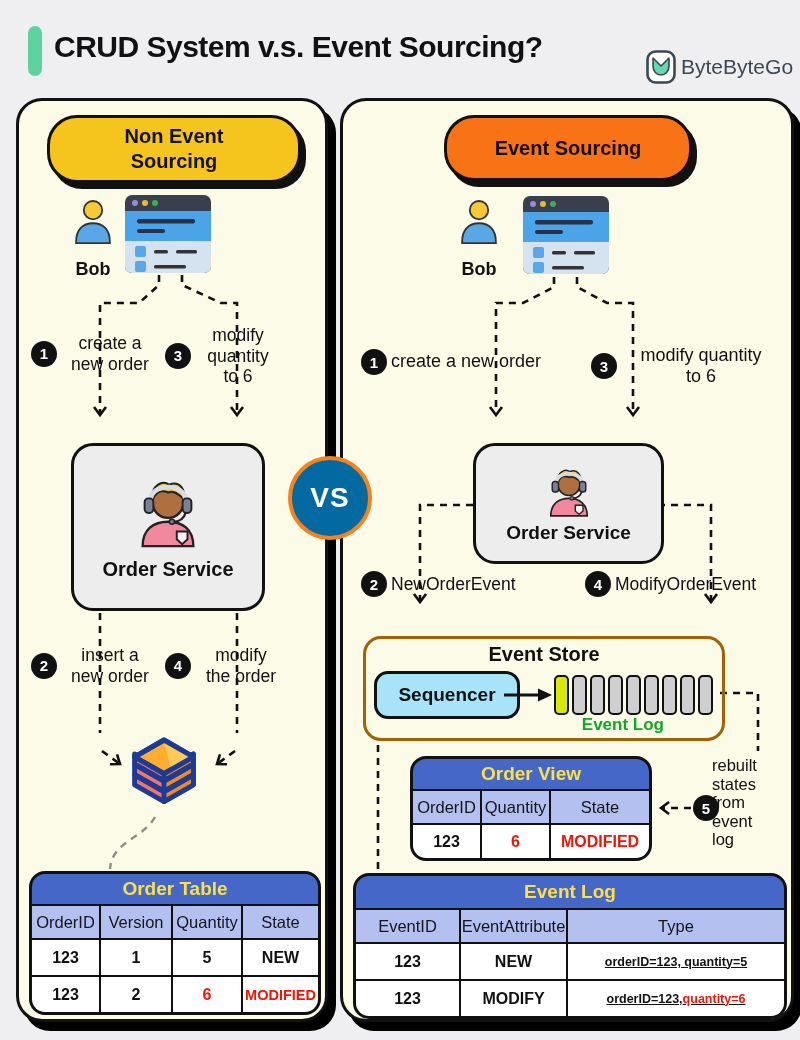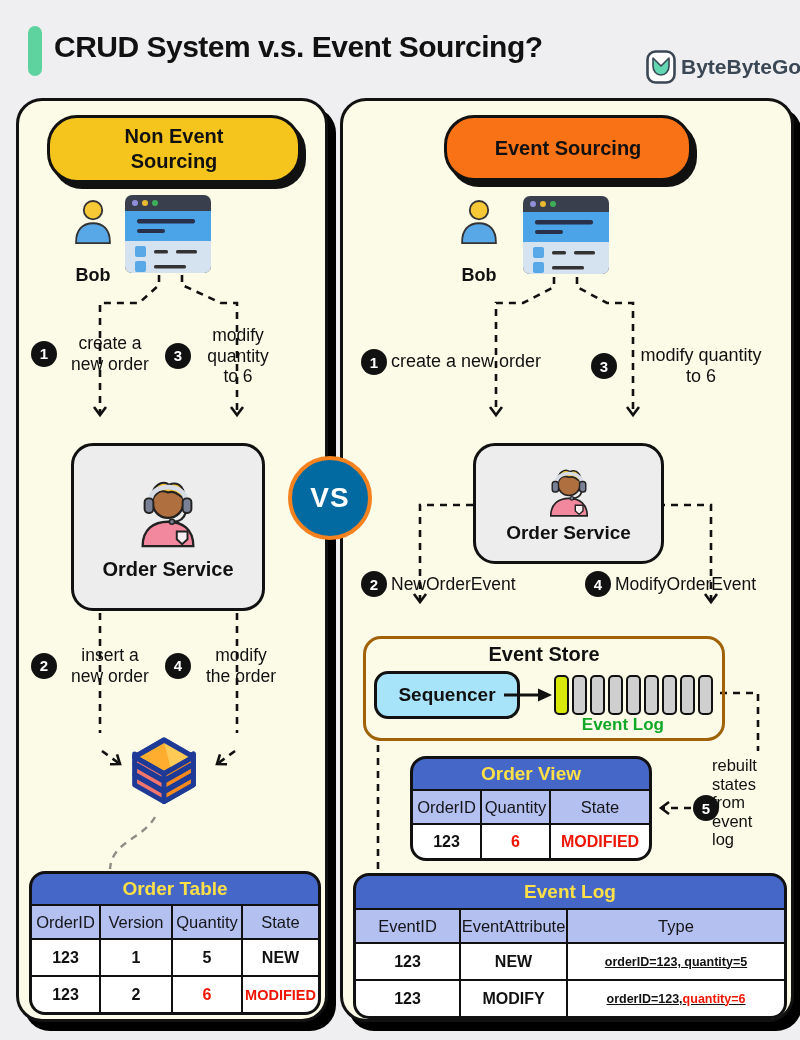--- a/index.html
+++ b/index.html
@@ -3,34 +3,34 @@
 <meta charset="utf-8">
 <style>
   html,body{margin:0;padding:0;}
   .stage{position:relative;width:800px;height:1040px;background:#EFEFF1;font-family:"Liberation Sans",sans-serif;color:#111;overflow:hidden;}
   .preline{white-space:pre-line;}
 
   
   .accent-bar{position:absolute;left:28px;top:26px;width:14px;height:50px;border-radius:8px;background:#5ED39F;}
   .page-title{position:absolute;left:54px;top:30px;font-size:30px;font-weight:bold;letter-spacing:-0.5px;}
   .brand{position:absolute;left:646px;top:50px;display:flex;align-items:center;gap:5px;}
-  .brand-text{font-size:21px;color:#3B4754;font-weight:700;}
+  .brand-text{font-size:21px;color:#3B4754;font-weight:400;}
 
   
   .panel{position:absolute;top:98px;background:#FCFBE8;border:3px solid #111;border-radius:26px;box-shadow:8px 9px 0 #000;}
   .panel-left{left:16px;width:306px;height:918px;}
   .panel-right{left:340px;width:448px;height:918px;}
   .connectors{position:absolute;left:0;top:0;pointer-events:none;}
 
   .head-badge{position:absolute;border:3px solid #111;border-radius:30px;box-shadow:5px 6px 0 #111;
     display:flex;align-items:center;justify-content:center;text-align:center;font-weight:bold;font-size:20px;line-height:1.25;}
   .badge-yellow{left:28px;top:14px;width:248px;height:62px;background:#F6C51D;}
   .badge-green{left:101px;top:14px;width:242px;height:60px;background:#f97316;}
 
-  .bob-group{position:absolute;display:flex;flex-direction:column;align-items:center;gap:14px;}
+  .bob-group{position:absolute;display:flex;flex-direction:column;align-items:center;gap:8px;}
   .bob-label{font-weight:bold;font-size:18px;}
 
   .service-box{position:absolute;background:#EDEDED;border:3px solid #111;border-radius:22px;
     display:flex;flex-direction:column;align-items:center;justify-content:center;gap:6px;}
   .service-label{font-weight:bold;font-size:20px;}
 
   .step{position:absolute;display:flex;align-items:center;gap:4px;}
   .step-text{font-size:17.5px;line-height:1.18;text-align:center;}
   .nbadge{width:26px;height:26px;min-width:26px;border-radius:50%;background:#111;color:#fff;
     display:flex;align-items:center;justify-content:center;font-weight:bold;font-size:15px;}

